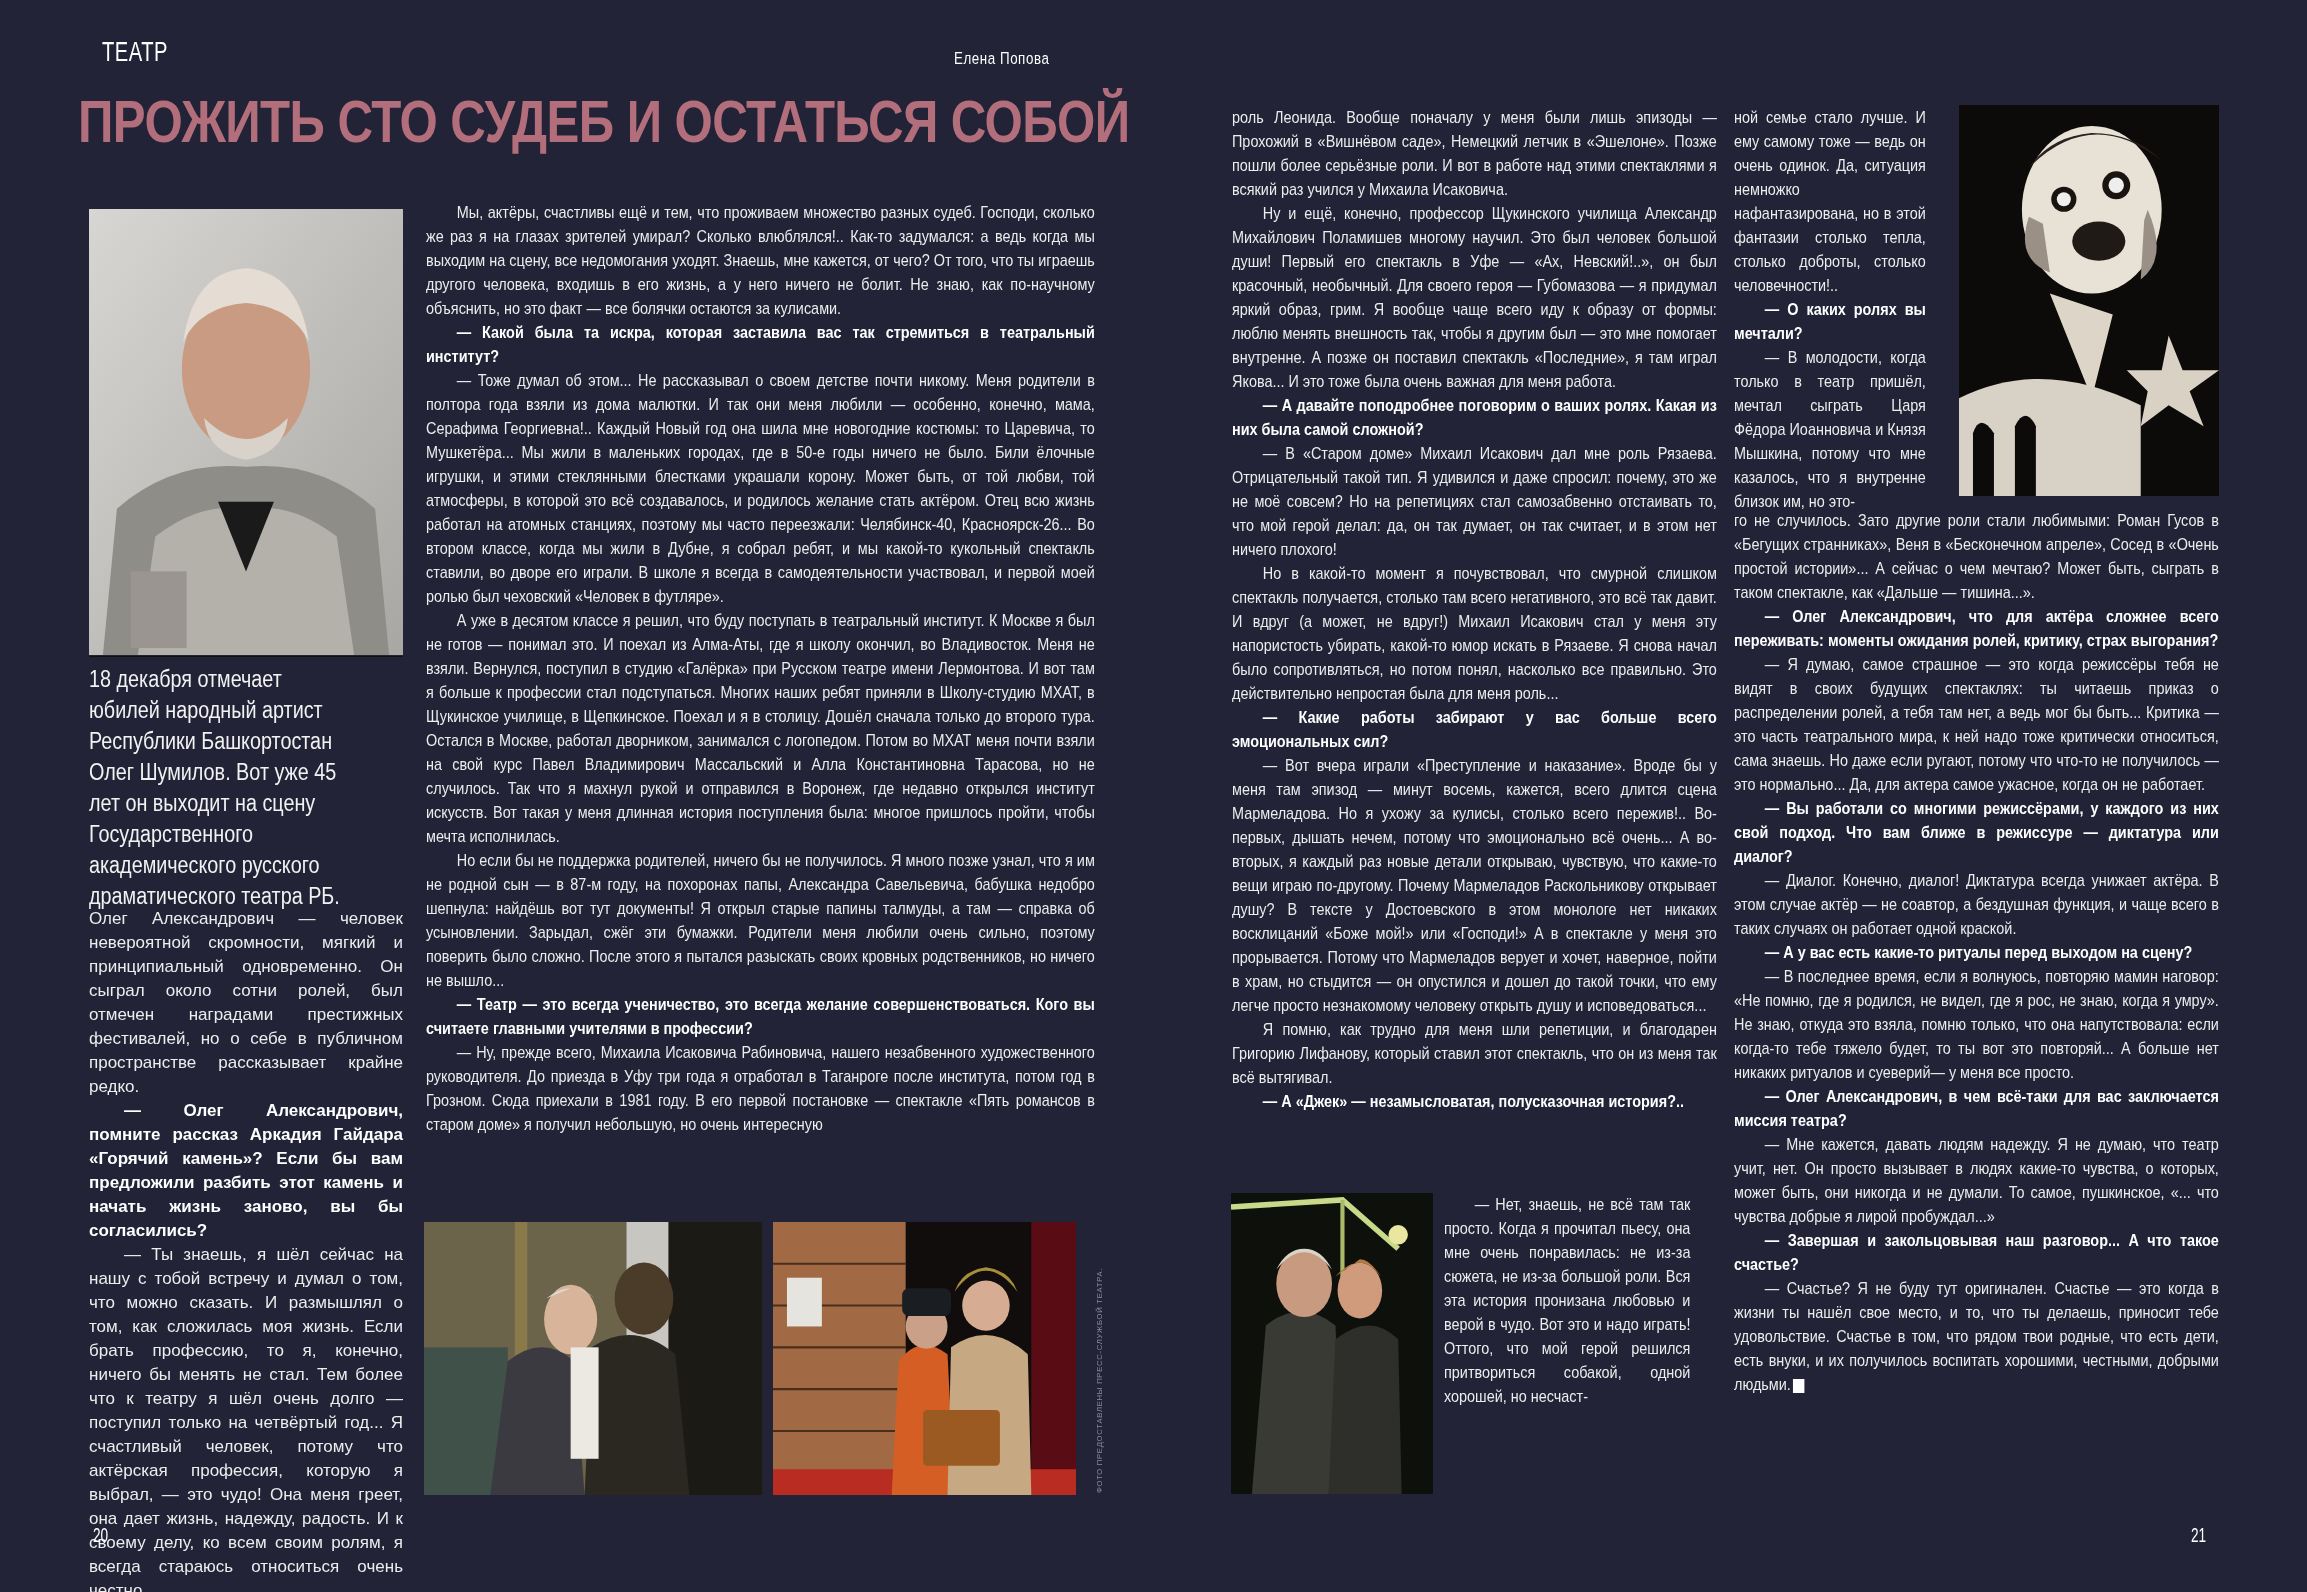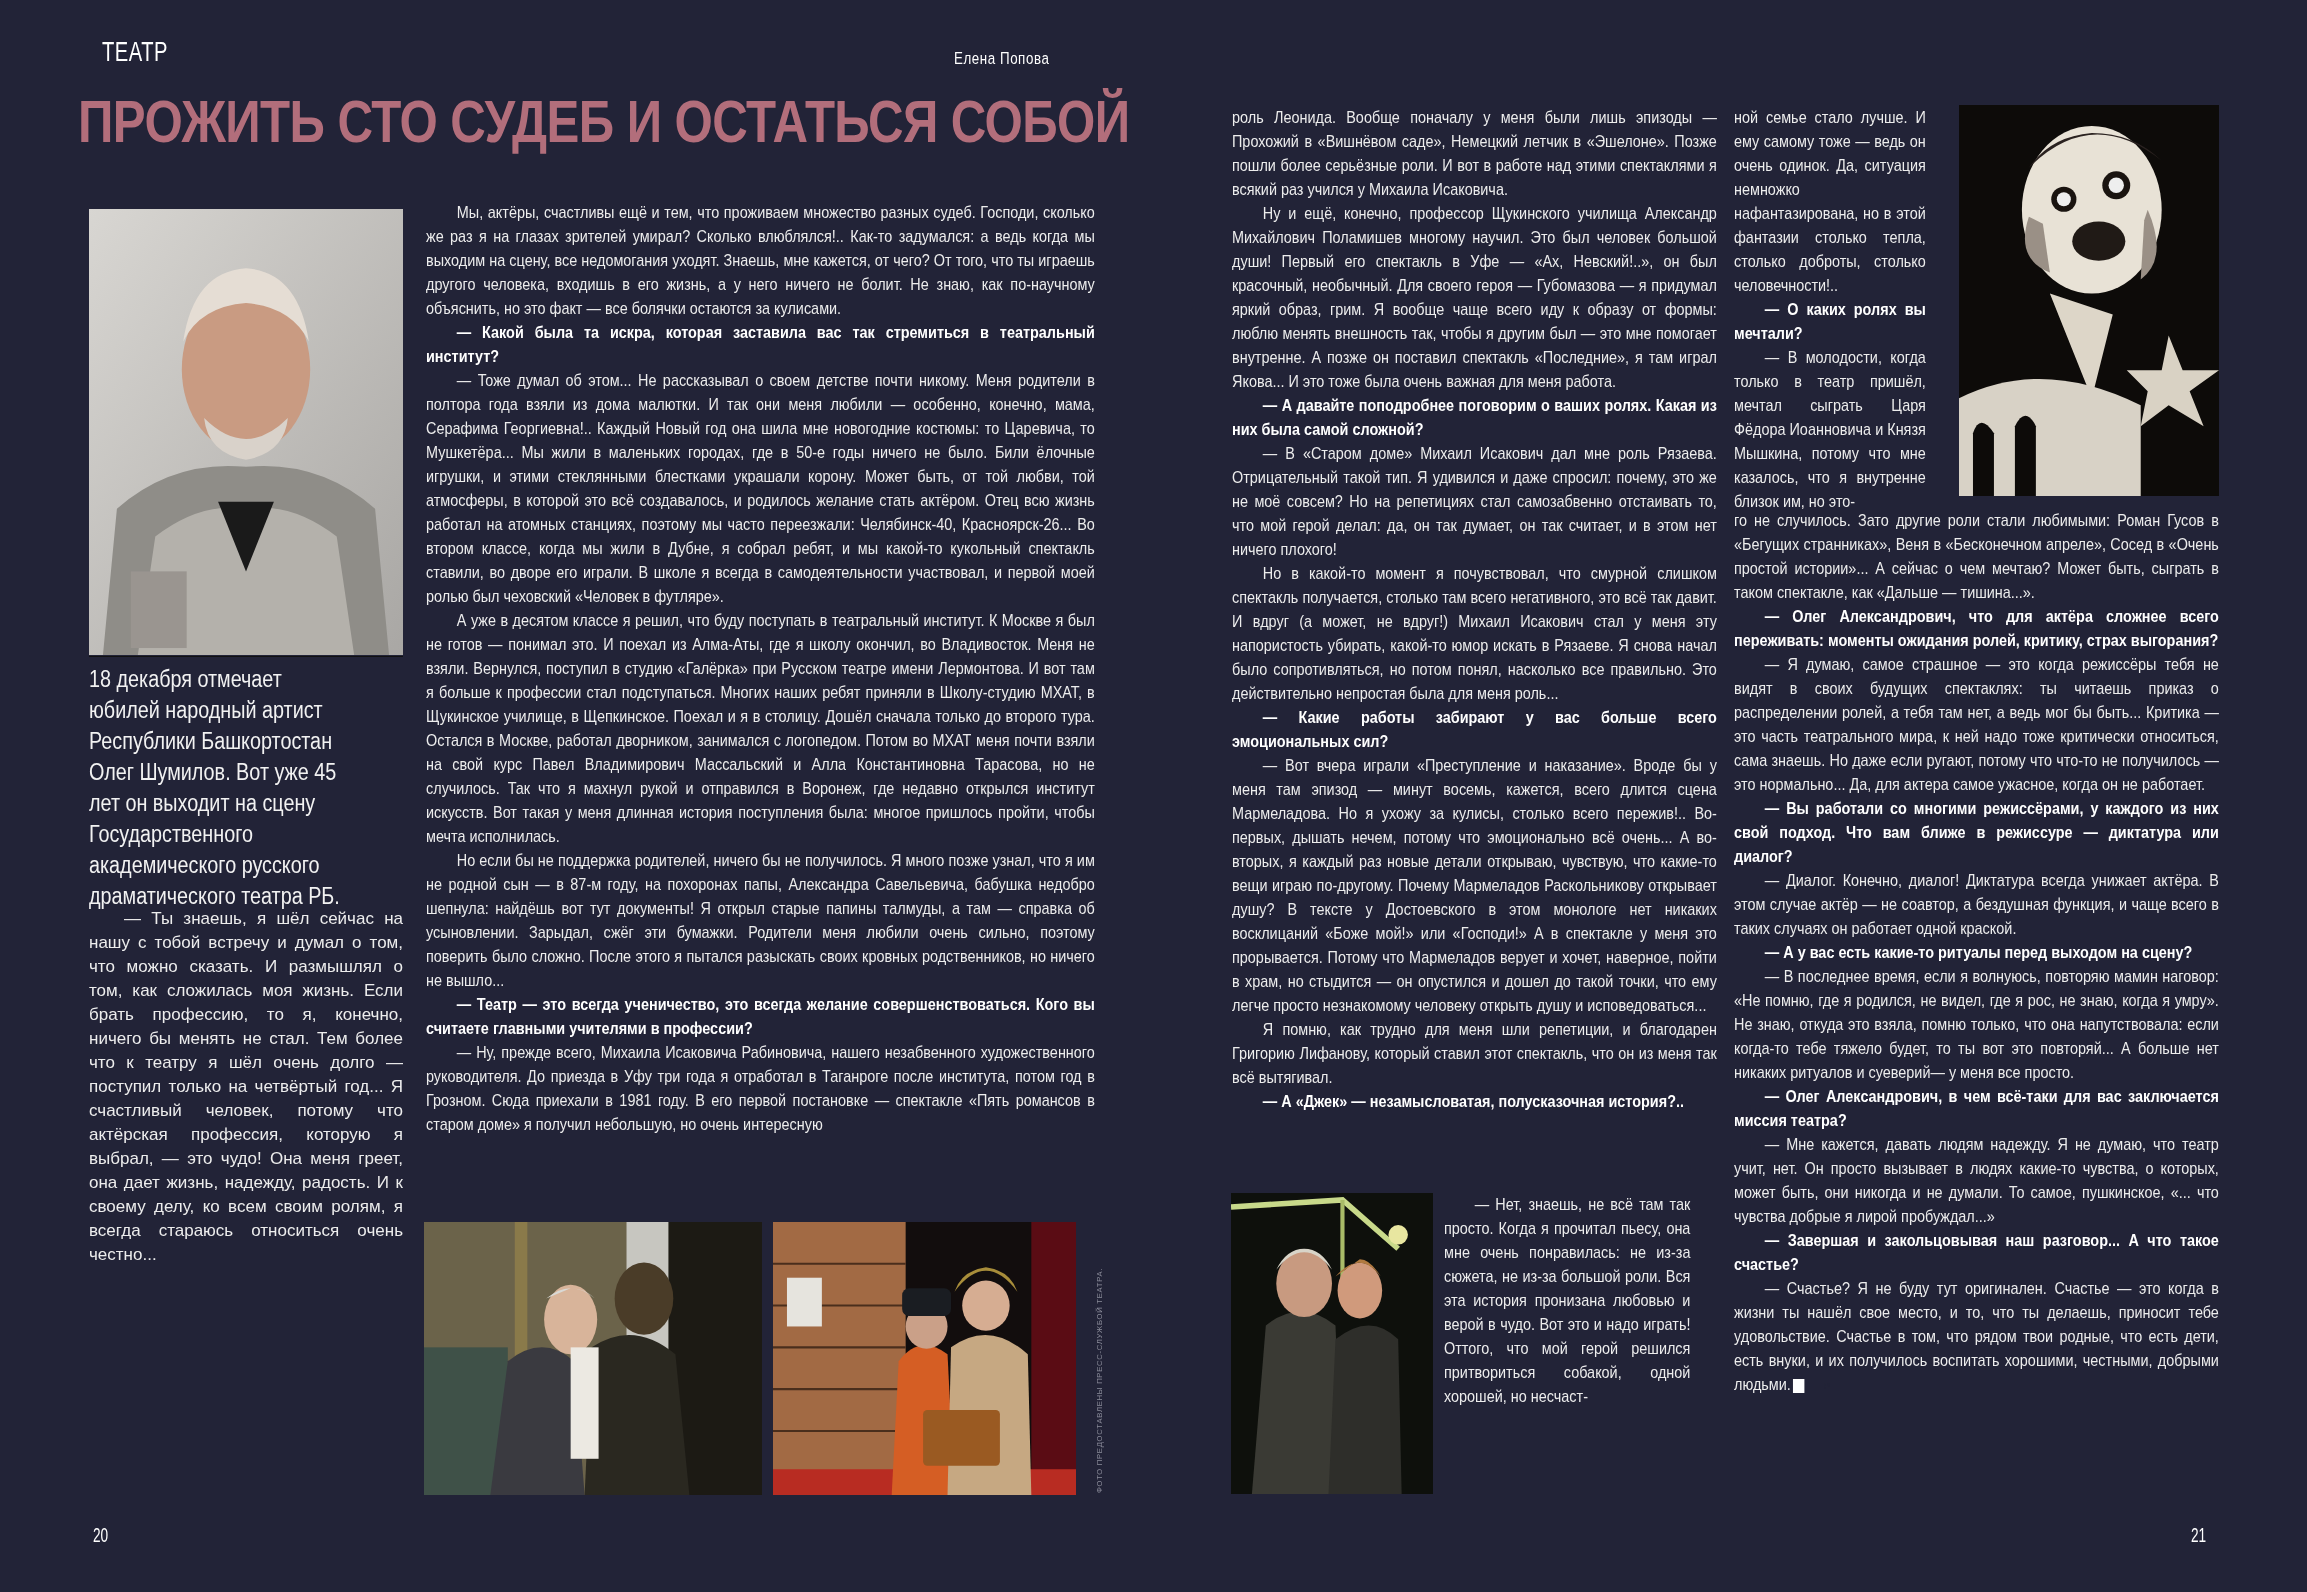--- a/index.html
+++ b/index.html
@@ -50,20 +50,22 @@
     <ellipse cx="225" cy="230" rx="92" ry="120" fill="#c99b82"></ellipse>
     <path d="M135 190 Q150 90 225 85 Q300 90 315 190 Q290 140 225 135 Q160 140 135 190Z" fill="#e5ddd4"></path>
     <path d="M165 300 Q225 360 285 300 Q280 350 225 360 Q170 350 165 300Z" fill="#d9d2ca"></path>
     <rect x="60" y="520" width="80" height="110" fill="#9a9590"></rect>
   </svg>
 </div>
 <div class="lead-rule"></div>
 <div class="lead">18 декабря отмечает юбилей народный артист Республики Башкортостан Олег Шумилов. Вот уже 45 лет он выходит на сцену Государственного академического русского драматического театра РБ.</div>
 
 <div class="col" style="left:89px; top:907px; width:314px; font-size:17px; line-height:24px;">
+  <p class="noindent">Олег Александрович — человек невероятной скромности, мягкий и принципиальный одновременно. Он сыграл около сотни ролей, был отмечен наградами престижных фестивалей, но о себе в публичном пространстве рассказывает крайне редко.</p>
+  <p class="q">— Олег Александрович, помните рассказ Аркадия Гайдара «Горячий камень»? Если бы вам предложили разбить этот камень и начать жизнь заново, вы бы согласились?</p>
   <p>— Ты знаешь, я шёл сейчас на нашу с тобой встречу и думал о том, что можно сказать. И размышлял о том, как сложилась моя жизнь. Если брать профессию, то я, конечно, ничего бы менять не стал. Тем более что к театру я шёл очень долго — поступил только на четвёртый год... Я счастливый человек, потому что актёрская профессия, которую я выбрал, — это чудо! Она меня греет, она дает жизнь, надежду, радость. И к своему делу, ко всем своим ролям, я всегда стараюсь относиться очень честно...</p>
 </div>
 
 <div class="col narrow" style="left:426px; top:200px; width:760px;">
   <p>Мы, актёры, счастливы ещё и тем, что проживаем множество разных судеб. Господи, сколько же раз я на глазах зрителей умирал? Сколько влюблялся!.. Как-то задумался: а ведь когда мы выходим на сцену, все недомогания уходят. Знаешь, мне кажется, от чего? От того, что ты играешь другого человека, входишь в его жизнь, а у него ничего не болит. Не знаю, как по-научному объяснить, но это факт — все болячки остаются за кулисами.</p>
   <p class="q">— Какой была та искра, которая заставила вас так стремиться в театральный институт?</p>
   <p>— Тоже думал об этом... Не рассказывал о своем детстве почти никому. Меня родители в полтора года взяли из дома малютки. И так они меня любили — особенно, конечно, мама, Серафима Георгиевна!.. Каждый Новый год она шила мне новогодние костюмы: то Царевича, то Мушкетёра... Мы жили в маленьких городах, где в 50-е годы ничего не было. Били ёлочные игрушки, и этими стеклянными блестками украшали корону. Может быть, от той любви, той атмосферы, в которой это всё создавалось, и родилось желание стать актёром. Отец всю жизнь работал на атомных станциях, поэтому мы часто переезжали: Челябинск-40, Красноярск-26... Во втором классе, когда мы жили в Дубне, я собрал ребят, и мы какой-то кукольный спектакль ставили, во дворе его играли. В школе я всегда в самодеятельности участвовал, и первой моей ролью был чеховский «Человек в футляре».</p>
   <p>А уже в десятом классе я решил, что буду поступать в театральный институт. К Москве я был не готов — понимал это. И поехал из Алма-Аты, где я школу окончил, во Владивосток. Меня не взяли. Вернулся, поступил в студию «Галёрка» при Русском театре имени Лермонтова. И вот там я больше к профессии стал подступаться. Многих наших ребят приняли в Школу-студию МХАТ, в Щукинское училище, в Щепкинское. Поехал и я в столицу. Дошёл сначала только до второго тура. Остался в Москве, работал дворником, занимался с логопедом. Потом во МХАТ меня почти взяли на свой курс Павел Владимирович Массальский и Алла Константиновна Тарасова, но не случилось. Так что я махнул рукой и отправился в Воронеж, где недавно открылся институт искусств. Вот такая у меня длинная история поступления была: многое пришлось пройти, чтобы мечта исполнилась.</p>
   <p>Но если бы не поддержка родителей, ничего бы не получилось. Я много позже узнал, что я им не родной сын — в 87-м году, на похоронах папы, Александра Савельевича, бабушка недобро шепнула: найдёшь вот тут документы! Я открыл старые папины талмуды, а там — справка об усыновлении. Зарыдал, сжёг эти бумажки. Родители меня любили очень сильно, поэтому поверить было сложно. После этого я пытался разыскать своих кровных родственников, но ничего не вышло...</p>
   <p class="q">— Театр — это всегда ученичество, это всегда желание совершенствоваться. Кого вы считаете главными учителями в профессии?</p>

